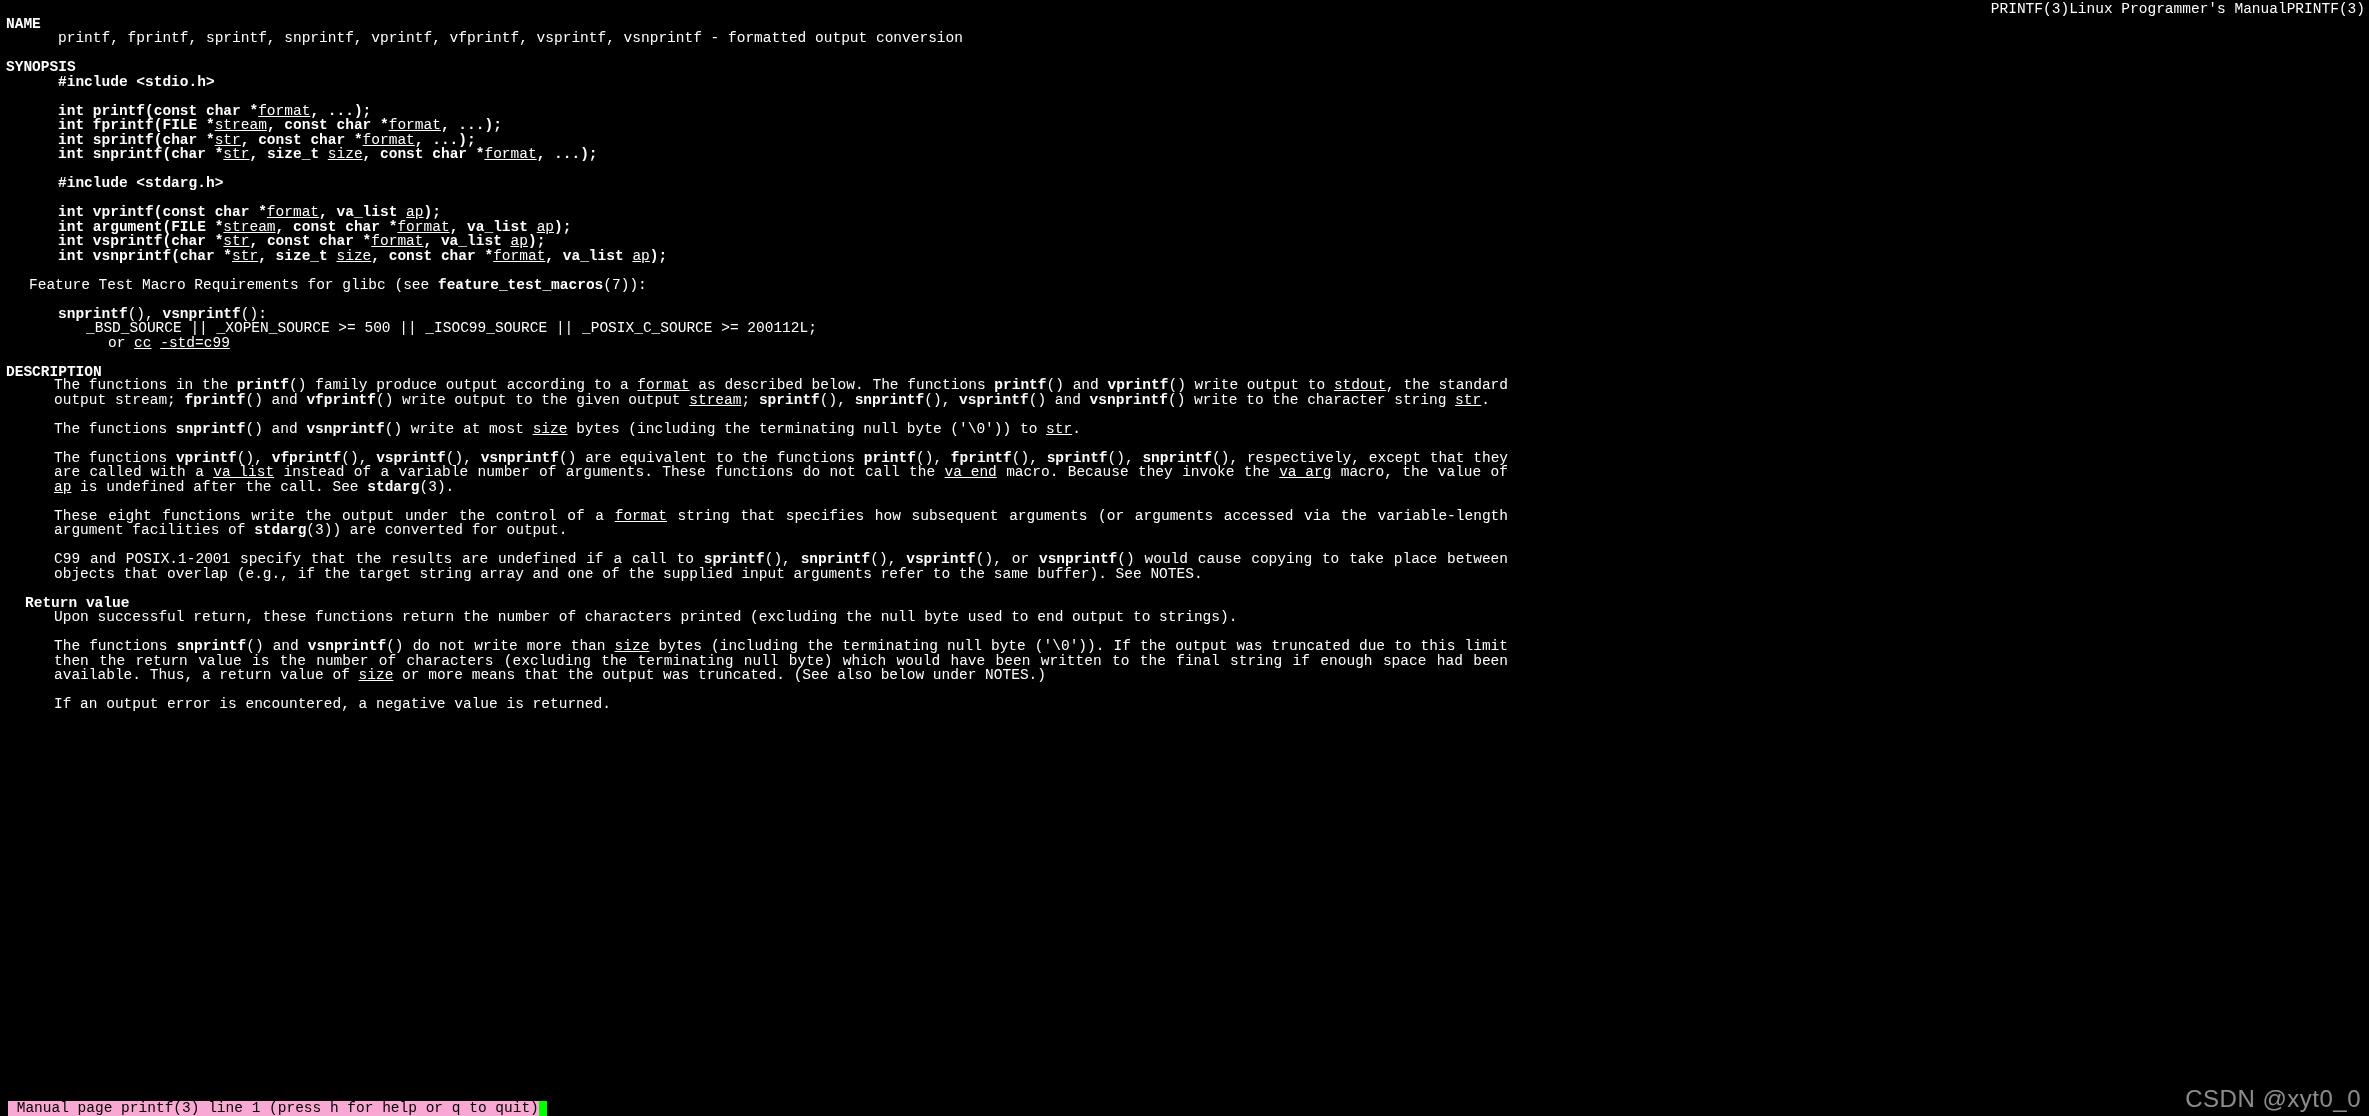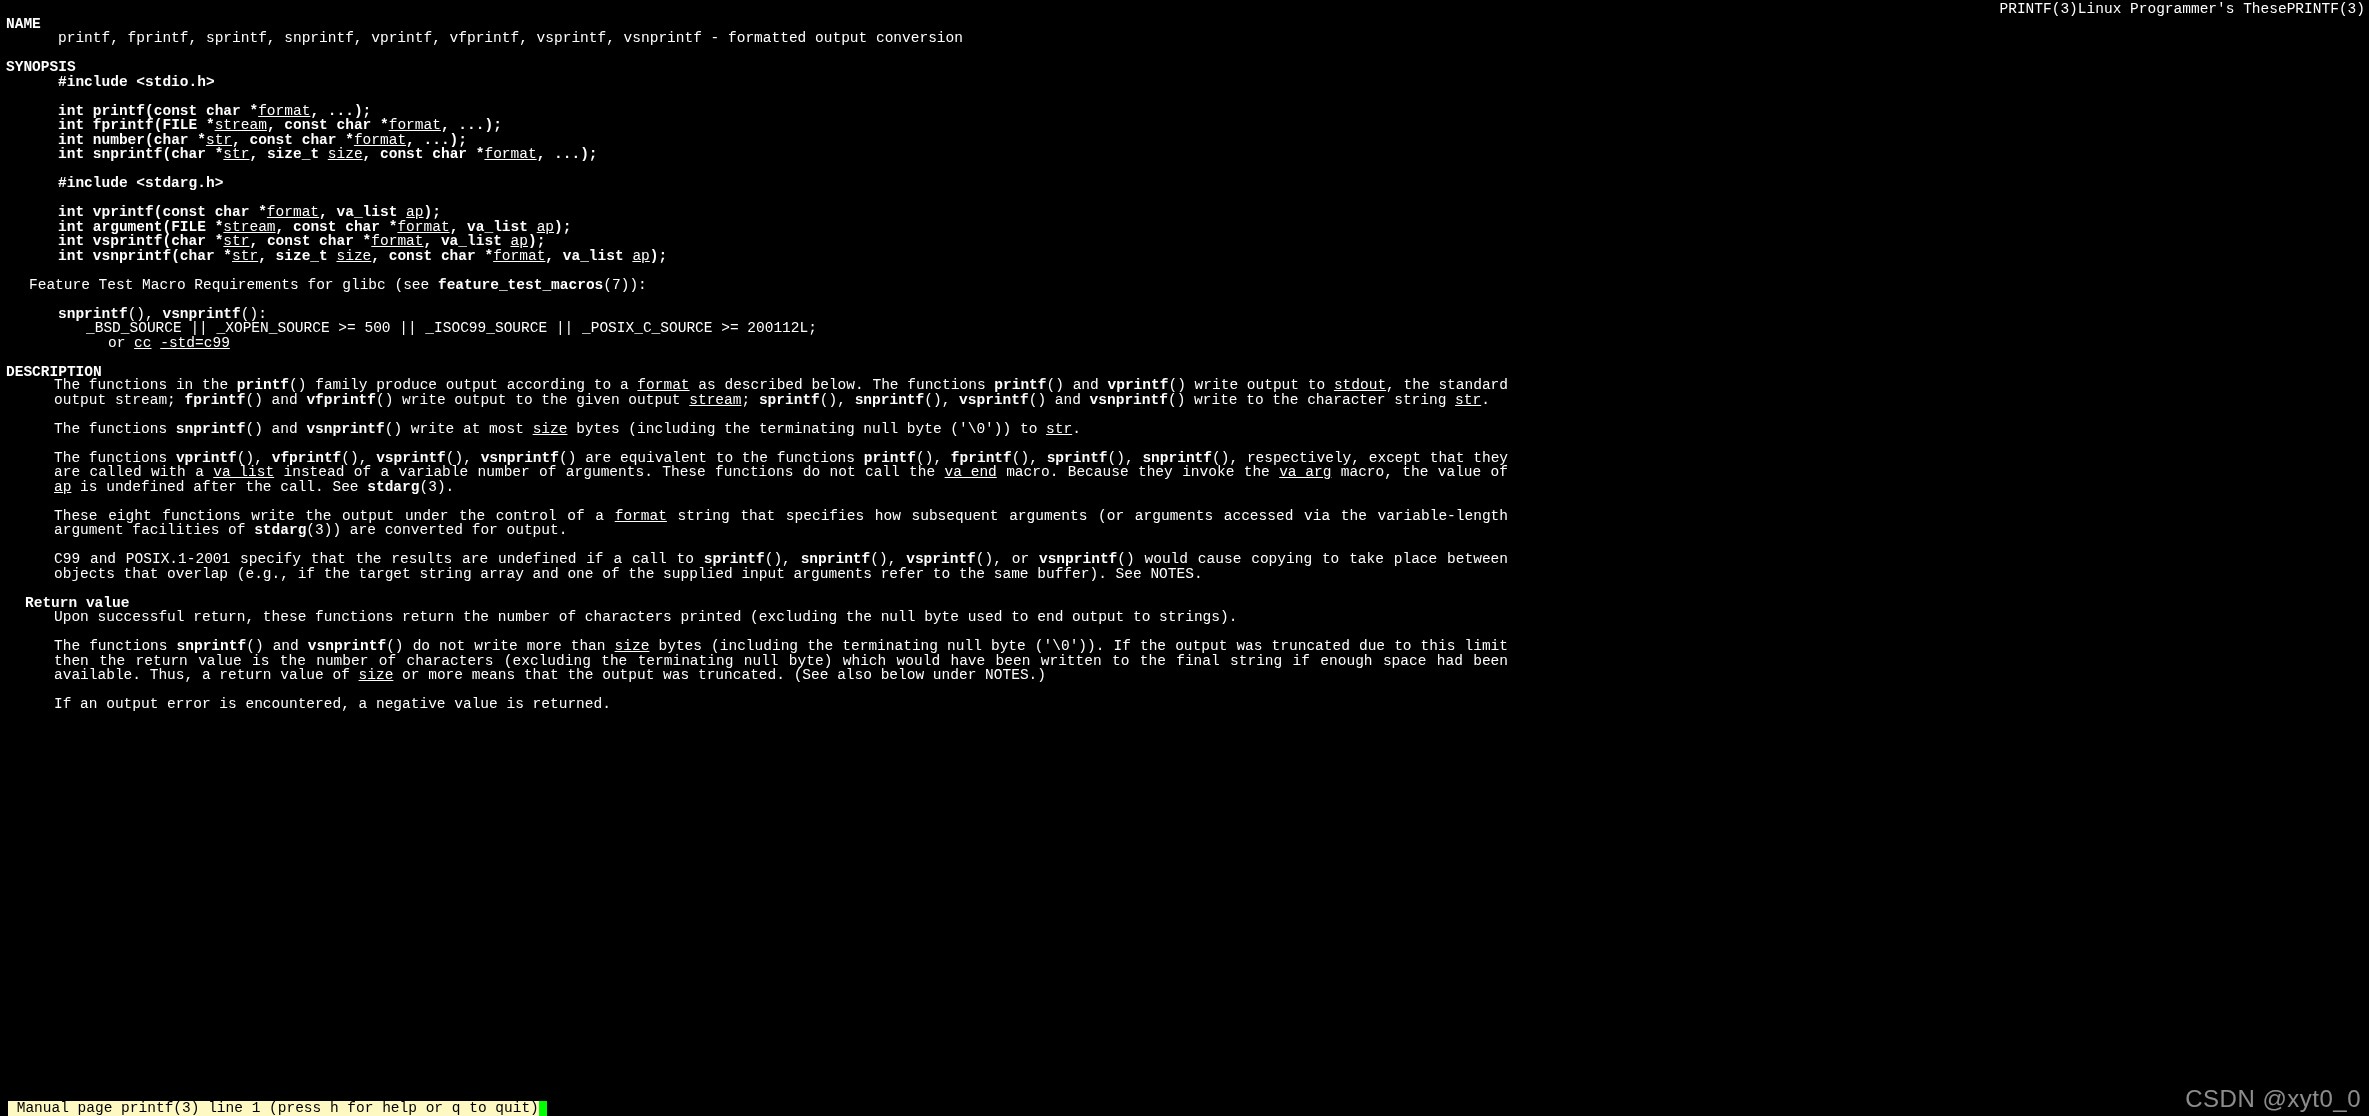--- a/index.html
+++ b/index.html
@@ -35,21 +35,21 @@
   .statusbar {
     position: absolute;
     bottom: 0;
     left: 0;
     right: 0;
     display: flex;
     font-family: inherit;
     padding-left: 8px;
   }
   .status-text {
-    background: #fef9c3;
+    background: #f9a8d4;
     color: #000;
     white-space: pre;
   }
   .cursor {
     display:inline-block;
     width: 8px;
     background: #00ff00;
     height: 15px;
   }
   .watermark {
@@ -67,33 +67,33 @@
   .indent3 { padding-left: 104px; text-align: right; }
   .bodytext { padding-left: 54px; text-align: justify; width: 1454px; }
   .section { padding-left: 2px; }
   .sub { padding-left: 25px; }
 </style>
 </head>
 <body>
 
 <div class="header-row">
   <span>PRINTF(3)</span>
-  <span>Linux Programmer's These</span>
+  <span>Linux Programmer's Manual</span>
   <span>PRINTF(3)</span>
 </div>
 
 <pre class="content"><span class="b section">NAME</span>
 <span class="indent1">printf, fprintf, sprintf, snprintf, vprintf, vfprintf, vsprintf, vsnprintf - formatted output conversion</span>
 
 <span class="b section">SYNOPSIS</span>
 <span class="b indent1">#include &lt;stdio.h&gt;</span>
 
 <span class="indent1"><span class="b">int </span><span class="b">printf(</span><span class="b">const char *</span><span class="u">format</span><span class="b">, ...);</span></span>
 <span class="indent1"><span class="b">int </span><span class="b">fprintf(</span><span class="b">FILE *</span><span class="u">stream</span><span class="b">, </span><span class="b">const char *</span><span class="u">format</span><span class="b">, ...);</span></span>
-<span class="indent1"><span class="b">int </span><span class="b">number(</span><span class="b">char *</span><span class="u">str</span><span class="b">, </span><span class="b">const char *</span><span class="u">format</span><span class="b">, ...);</span></span>
+<span class="indent1"><span class="b">int </span><span class="b">sprintf(</span><span class="b">char *</span><span class="u">str</span><span class="b">, </span><span class="b">const char *</span><span class="u">format</span><span class="b">, ...);</span></span>
 <span class="indent1"><span class="b">int </span><span class="b">snprintf(</span><span class="b">char *</span><span class="u">str</span><span class="b">, </span><span class="b">size_t </span><span class="u">size</span><span class="b">, </span><span class="b">const char *</span><span class="u">format</span><span class="b">, ...);</span></span>
 
 <span class="b indent1">#include &lt;stdarg.h&gt;</span>
 
 <span class="indent1"><span class="b">int </span><span class="b">vprintf(</span><span class="b">const char *</span><span class="u">format</span><span class="b">, </span><span class="b">va_list </span><span class="u">ap</span><span class="b">);</span></span>
 <span class="indent1"><span class="b">int </span><span class="b">argument(</span><span class="b">FILE *</span><span class="u">stream</span><span class="b">, </span><span class="b">const char *</span><span class="u">format</span><span class="b">, </span><span class="b">va_list </span><span class="u">ap</span><span class="b">);</span></span>
 <span class="indent1"><span class="b">int </span><span class="b">vsprintf(</span><span class="b">char *</span><span class="u">str</span><span class="b">, </span><span class="b">const char *</span><span class="u">format</span><span class="b">, </span><span class="b">va_list </span><span class="u">ap</span><span class="b">);</span></span>
 <span class="indent1"><span class="b">int </span><span class="b">vsnprintf(</span><span class="b">char *</span><span class="u">str</span><span class="b">, </span><span class="b">size_t </span><span class="u">size</span><span class="b">, </span><span class="b">const char *</span><span class="u">format</span><span class="b">, </span><span class="b">va_list </span><span class="u">ap</span><span class="b">);</span></span>
 
 <span class="sub"><span>Feature Test Macro Requirements for glibc (see </span><span class="b">feature_test_macros</span><span>(7)):</span></span>

